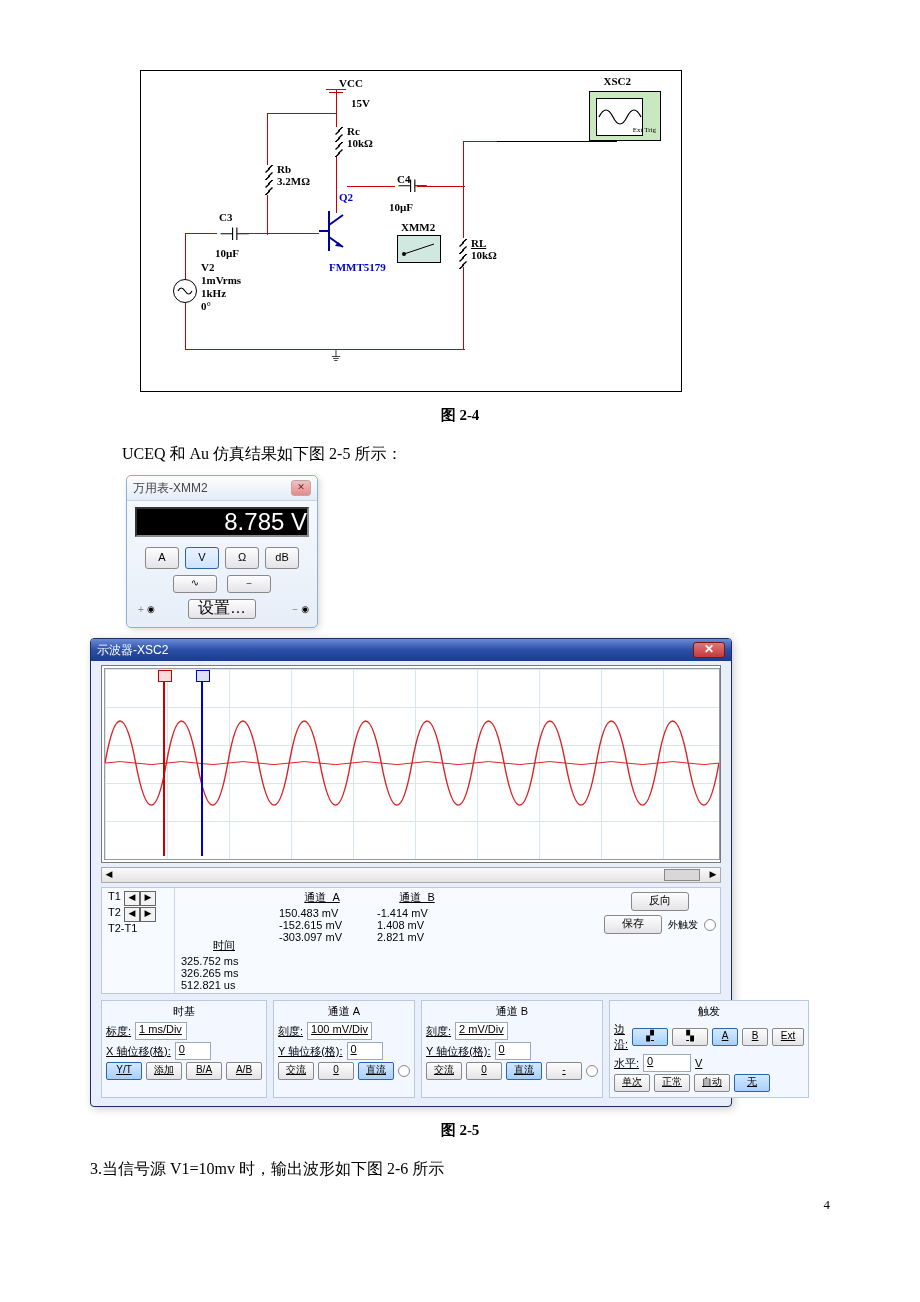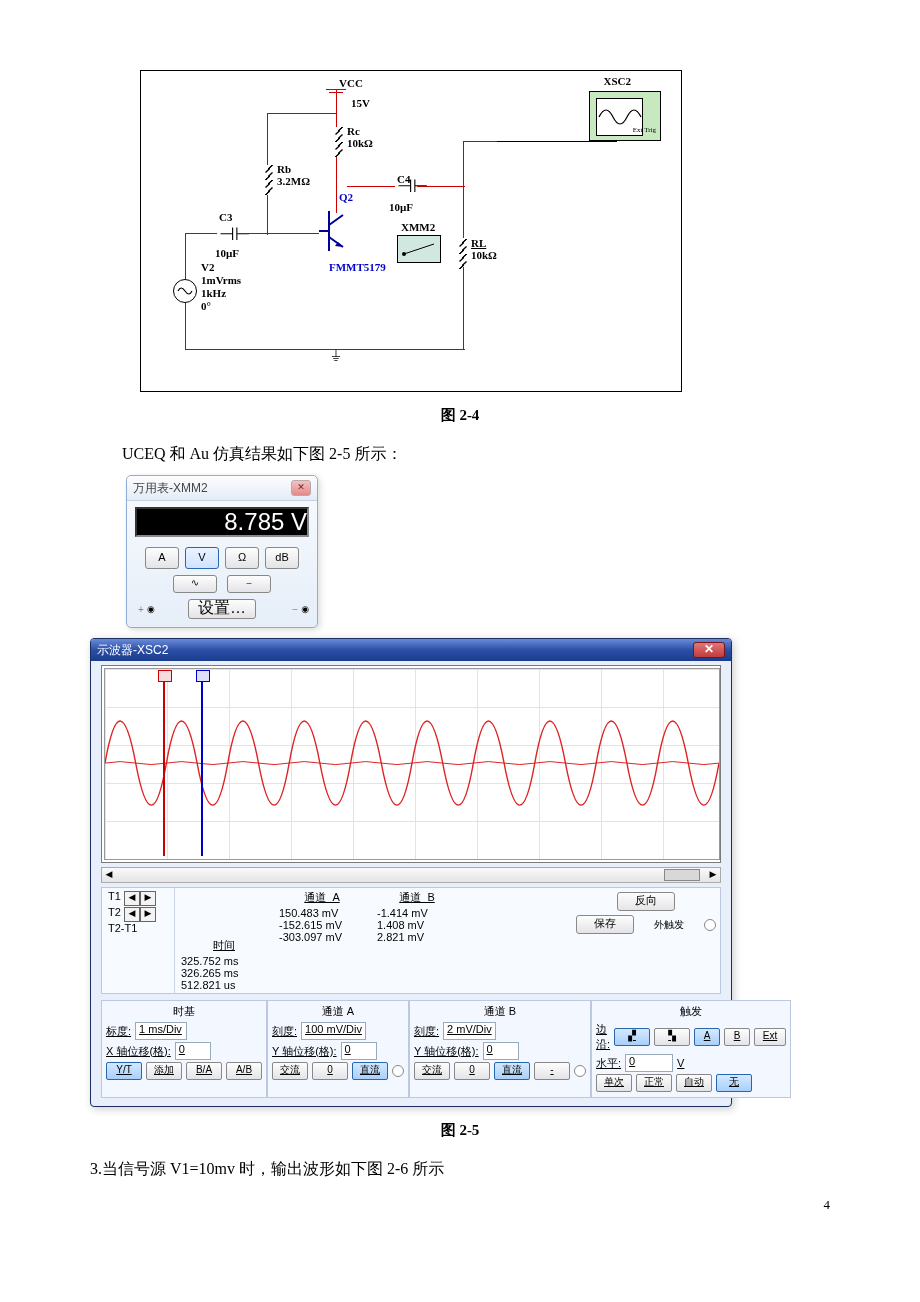--- a/index.html
+++ b/index.html
@@ -150,21 +150,21 @@
   .osc-readout{
     display:flex; margin:0 10px 6px; border:1px solid #bcc8e0; background:#f7fbff;
   }
   .osc-readout .left{ flex:0 0 60px; border-right:1px solid #ccd6e8; padding:2px 6px;}
   .osc-readout .col{ flex:0 0 auto; padding:2px 6px;}
   .osc-readout .hdr{ text-align:center; text-decoration:underline; margin-bottom:2px;}
   .osc-readout .btns{ margin-left:auto; padding:4px; display:flex; flex-direction:column; gap:4px; align-items:center;}
   .osc-small-btn{ width:56px; height:17px; border:1px solid #888; border-radius:3px;
     background:linear-gradient(#fdfdfd,#e4e4e8); text-align:center; line-height:15px; font-size:11px;}
 
-  .osc-panels{ display:flex; margin:0 10px 8px; }
+  .osc-panels{ display:flex; margin:0 10px 8px; gap:6px;}
   .osc-panel{ flex:1; border:1px solid #bcc8e0; background:#f3f7ff; padding:3px 4px;}
   .osc-panel .ptitle{ text-align:center; margin-bottom:3px;}
   .osc-row{ display:flex; align-items:center; gap:4px; margin:2px 0;text-decoration:underline;}
   .osc-input{ height:16px; border:1px solid #9ab; background:#fff; padding:0 3px; display:inline-block; min-width:44px;}
   .osc-mini-btn{ height:16px; min-width:26px; padding:0 4px; border:1px solid #888;
     background:linear-gradient(#fdfdfd,#e4e4e8); border-radius:2px; text-align:center; line-height:14px; font-size:10px;}
   .osc-mini-btn.active{ background:linear-gradient(#d4e9ff,#a9cffa); border-color:#2a66b0;}
   .tiny-arrows{ display:inline-flex;}
   .tiny-arrows span{ width:14px; height:13px; border:1px solid #666; font-size:9px; text-align:center; line-height:11px; background:#f3f3f3;}
   .radio-dot{ width:10px; height:10px; border:1px solid #888; border-radius:50%; display:inline-block; background:#fff;}
@@ -347,21 +347,21 @@
         <div>-303.097 mV</div>
       </div>
       <div class="col" style="width:80px;">
         <div class="hdr">通道_B</div>
         <div>-1.414 mV</div>
         <div>1.408 mV</div>
         <div>2.821 mV</div>
       </div>
       <div class="btns">
         <div class="osc-small-btn">反向</div>
-        <div style="display:flex; align-items:center; gap:20px;">
+        <div style="display:flex; align-items:center; gap:6px;">
           <div class="osc-small-btn">保存</div>
           <span style="font-size:10px;">外触发</span>
           <span class="radio-dot"></span>
         </div>
       </div>
     </div>
 
     <div class="osc-panels">
       <div class="osc-panel">
         <div class="ptitle">时基</div>

